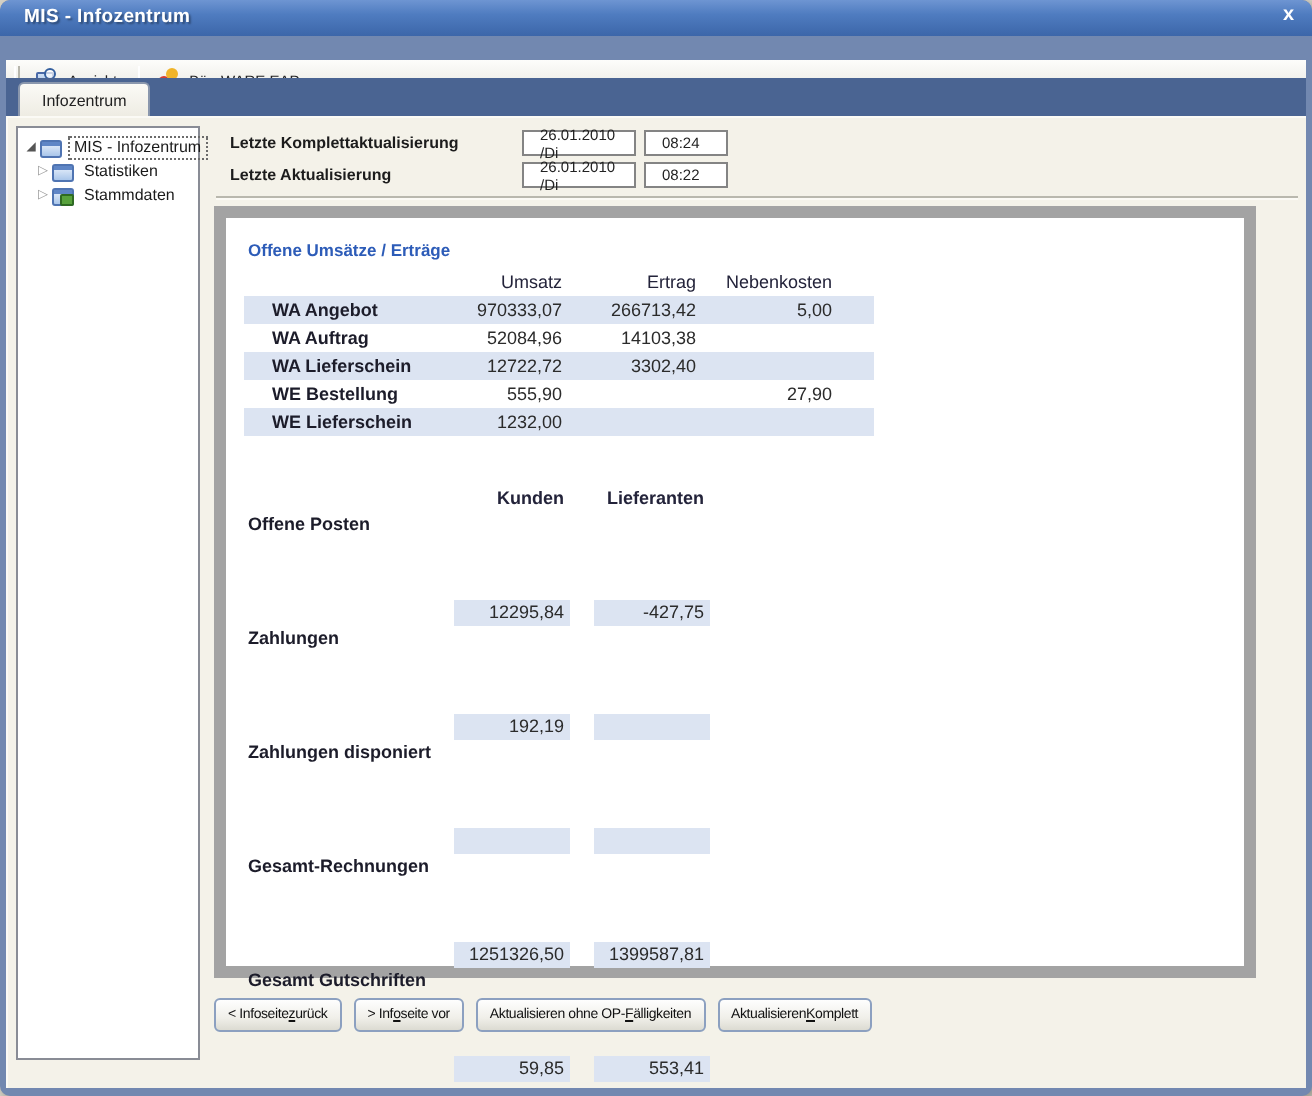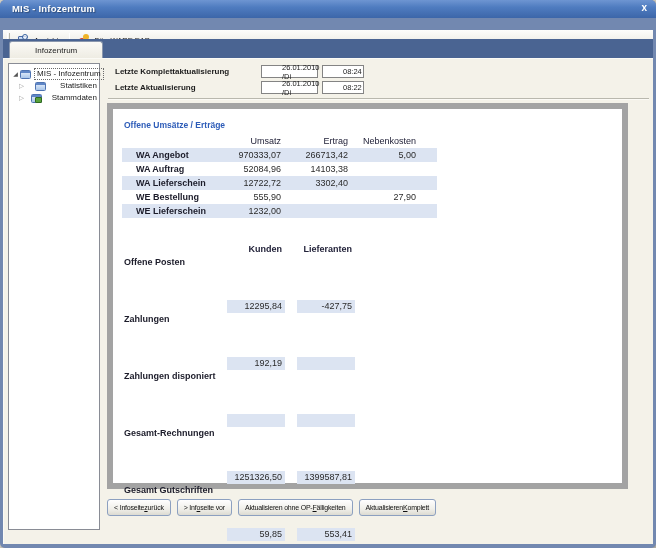--- a/index.html
+++ b/index.html
@@ -33,46 +33,46 @@
   .icon-eap{position:relative;width:14px;height:12px;display:inline-block;}
   .icon-eap i{position:absolute;border-radius:50%;}
   .icon-eap .c1{left:1px;top:4px;width:6px;height:6px;background:#d63b2f;}
   .icon-eap .c2{left:5px;top:0;width:6px;height:6px;background:#f0b429;}
   .icon-eap .c3{left:8px;top:5px;width:6px;height:6px;background:#3f9e3f;}
 
   .mn{text-decoration:underline;}
 
   
   .tabstrip{position:absolute;left:3px;top:39px;width:650px;height:19px;background:#4a6492;}
-  .tab{position:absolute;left:6px;top:2px;height:17px;min-width:64px;padding:0 25px;
+  .tab{position:absolute;left:6px;top:2px;height:17px;min-width:64px;padding:0 11px;
        background:linear-gradient(#fbfaf6,#eeece3);border:1px solid #8a97ad;border-bottom:none;
        border-radius:3px 3px 0 0;font-size:8px;color:#222;display:flex;align-items:center;justify-content:center;text-align:center;}
 
   
   .content{position:absolute;left:3px;top:58px;right:3px;bottom:4px;background:#f4f2e9;
            box-shadow:inset 1px 1px 0 #fbfaf5;}
 
   
   .tree{position:absolute;left:5px;top:5px;width:92px;height:467px;background:#fff;border:1px solid #898c95;padding-top:4px;}
   .tree-item{display:flex;align-items:center;height:12px;font-size:8px;color:#1a1a1a;white-space:nowrap;}
   .tree-item.root{padding-left:3px;}
-  .tree-item.child{padding-left:9px;justify-content:space-between;}
+  .tree-item.child{padding-left:9px;}
   .tw{width:7px;font-size:6px;color:#555;line-height:12px;text-align:center;flex:0 0 auto;}
   .tw.col{color:#9a9a9a;font-size:6.5px;}
   .node-icon{position:relative;width:11px;height:9px;margin:0 3px 0 1px;flex:0 0 auto;
              background:linear-gradient(#eaf2fc,#aac6ea);border:1px solid #4f74b2;border-radius:1.5px;}
   .node-icon:before{content:"";position:absolute;left:0;top:0;right:0;height:2.5px;background:#5f86c6;}
   .node-icon.green:after{content:"";position:absolute;right:-1px;bottom:-1px;width:5px;height:4px;background:#58a23c;border:1px solid #2f6a22;border-radius:1px;}
   .tree-label{padding:0 2px;line-height:10px;}
   .tree-label.focus{border:1px dotted #6b6b6b;}
 
   
   .upd-label{position:absolute;font-size:8px;font-weight:bold;color:#1c1c1c;}
   .upd-field{position:absolute;height:13px;background:#fff;border:1px solid #848484;font-size:7.5px;color:#222;
-             display:flex;align-items:center;padding-left:20px;}
+             display:flex;align-items:center;padding-left:8px;}
   .divider{position:absolute;left:105px;top:40px;width:541px;height:0;border-top:1px solid #b9b8ae;border-bottom:1px solid #fbfaf5;}
 
   
   .main-panel{position:absolute;left:104px;top:45px;width:521px;height:386px;background:#fff;border:6px solid #a3a3a3;}
   .heading{position:absolute;left:11px;top:11px;font-size:8.5px;font-weight:bold;color:#2d5cb8;}
 
   .t1{position:absolute;left:9px;top:25px;width:315px;display:grid;grid-template-columns:102px 59px 67px 87px;}
   .t1 .cell{height:14px;line-height:14px;font-size:9px;color:#2b2b2b;overflow:hidden;}
   .t1 .hdr{font-weight:normal;color:#23233a;}
   .t1 .lab{font-weight:bold;color:#1c1c2a;padding-left:14px;}

